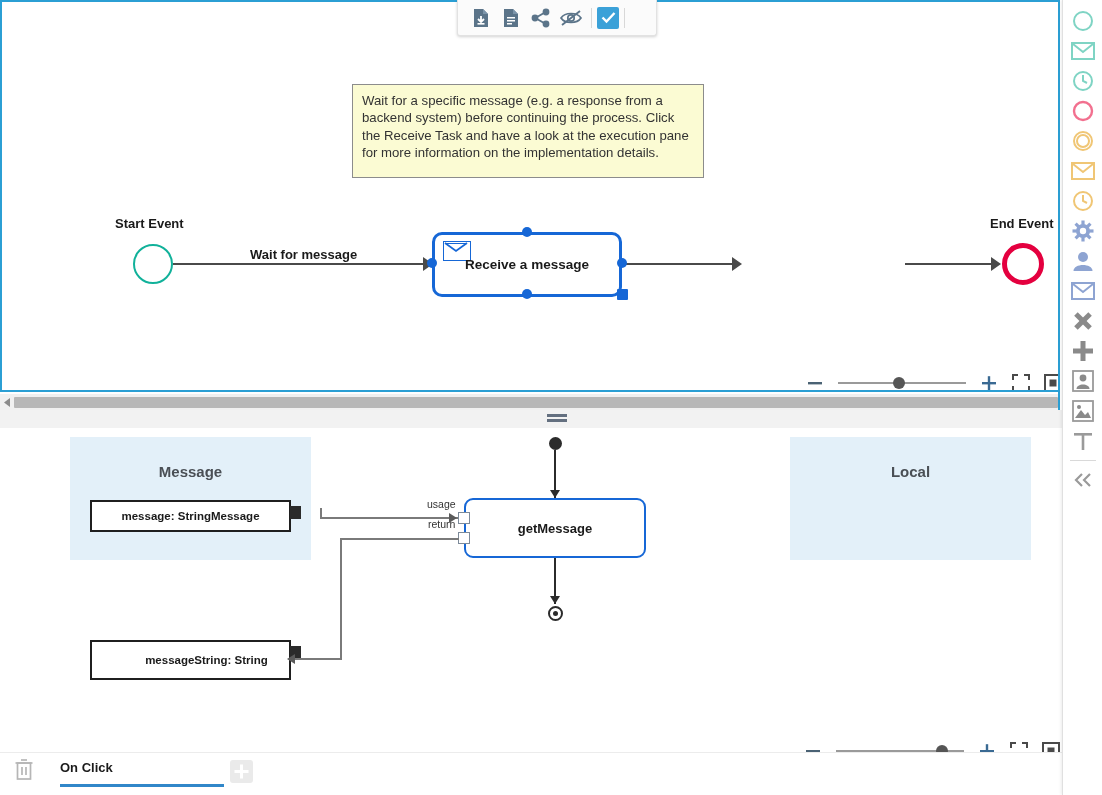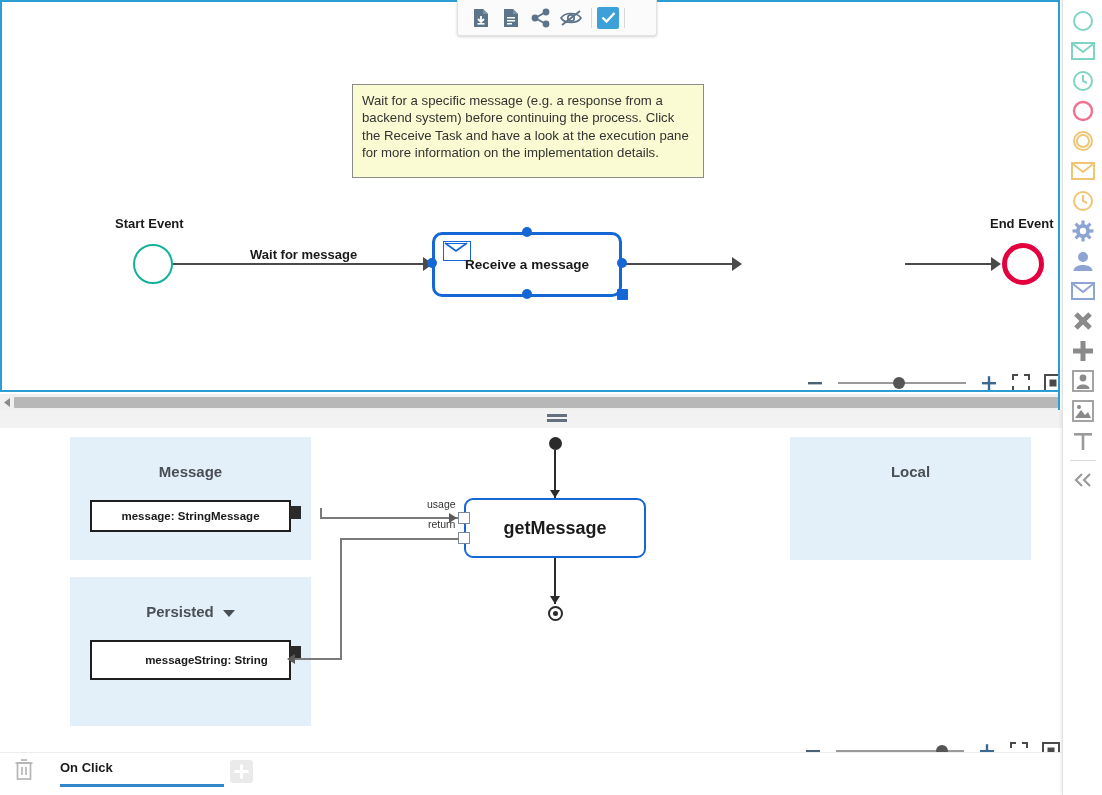--- a/index.html
+++ b/index.html
@@ -140,21 +140,21 @@
   .objbox{
     position:absolute;background:#ffffff;border:2.5px solid #1f1f1f;box-sizing:border-box;
     display:flex;align-items:center;justify-content:center;
     font-size:11.5px;font-weight:bold;color:#1a1a1a;
   }
   .pin{position:absolute;width:11px;height:13px;background:#2b2b2b;}
   #act-node{
     position:absolute;left:464px;top:498px;width:182px;height:60px;
     border:2.5px solid #1667d6;border-radius:9px;background:#fff;box-sizing:border-box;
     display:flex;align-items:center;justify-content:center;
-    font-size:18px;font-weight:bold;color:#1a1a1a;
+    font-size:13px;font-weight:bold;color:#1a1a1a;
   }
   .port{
     position:absolute;width:12px;height:12px;background:#fff;border:1.5px solid #7d8a99;box-sizing:border-box;
   }
   .portlbl{position:absolute;font-size:10.5px;color:#333;}
   #init-node{
     position:absolute;left:549px;top:437px;width:13px;height:13px;border-radius:50%;background:#2b2b2b;
   }
   #final-node{
     position:absolute;left:548px;top:606px;width:15px;height:15px;border-radius:50%;
@@ -343,25 +343,20 @@
 <div id="uml-canvas">
 
   <div class="swim" style="left:70px;top:9px;width:241px;height:123px;">
     <div class="title">Message</div>
   </div>
   <div class="objbox" style="left:90px;top:72px;width:201px;height:32px;">
     <span>message: StringMessage</span>
   </div>
   <div class="pin" style="left:290px;top:78px;"></div>
 
-  <div class="swim" style="left:70px;top:149px;width:241px;height:149px;">
-    <div class="title">
-      <span>Persisted</span><span class="caret"></span>
-    </div>
-  </div>
   <div class="objbox" style="left:90px;top:212px;width:201px;height:40px;padding-left:32px;">
     <span>messageString: String</span>
   </div>
   <div class="pin" style="left:290px;top:218px;"></div>
 
   <div class="swim" style="left:790px;top:9px;width:241px;height:123px;">
     <div class="title">Local</div>
   </div>
 
   <div id="init-node" style="top:9px;"></div>

